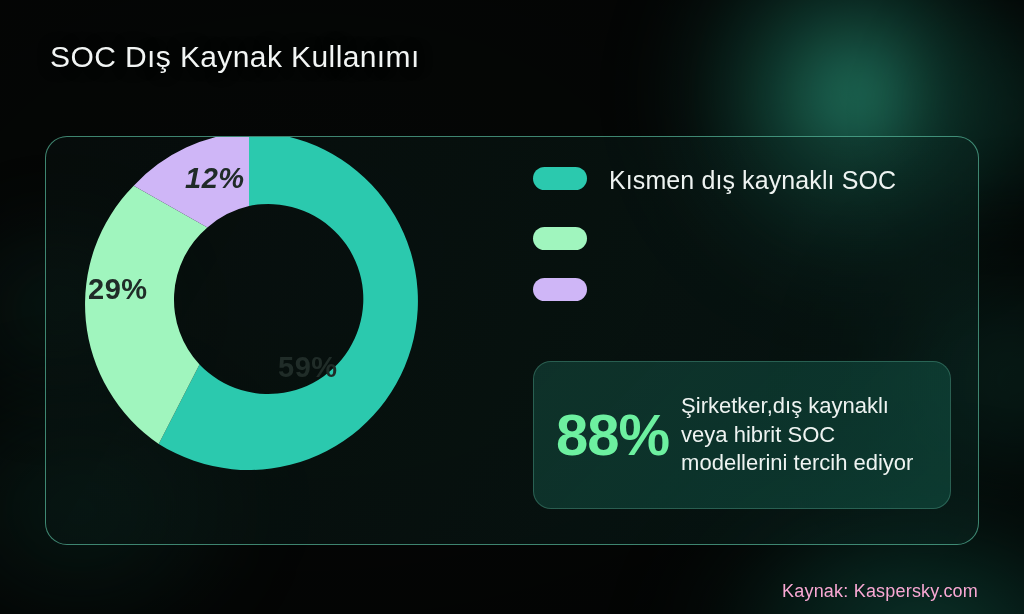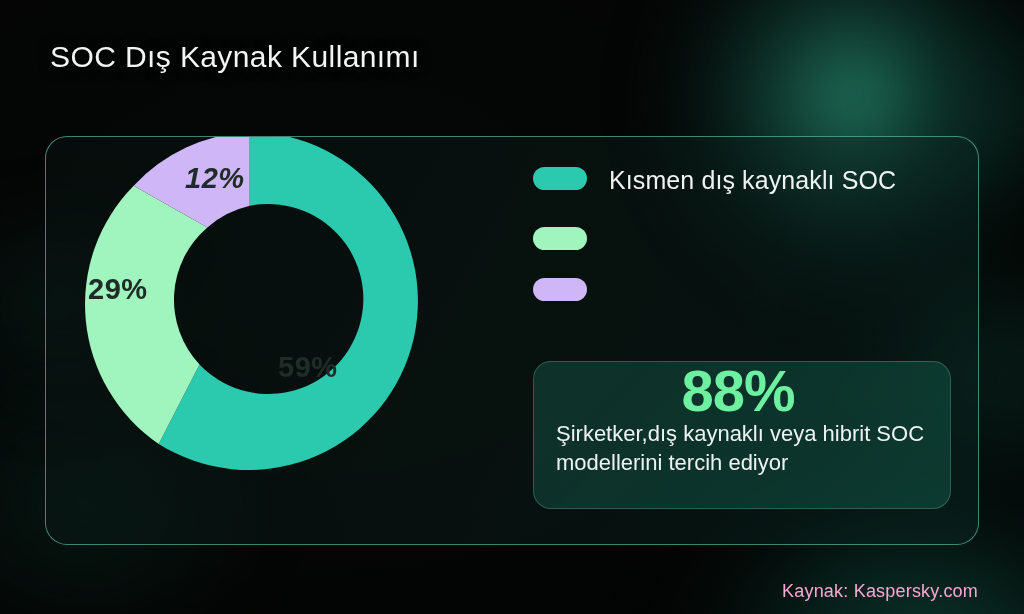--- a/index.html
+++ b/index.html
@@ -117,21 +117,21 @@
   
   #callout {
     position:absolute; left:487px; top:224px;
     width:418px; height:148px;
     border-radius:18px;
     border:1px solid rgba(110,200,172,0.30);
     background:linear-gradient(135deg,
         rgba(18,62,52,0.72) 0%,
         rgba(16,74,62,0.60) 50%,
         rgba(20,92,76,0.50) 100%);
-    display:flex; align-items:center; padding:0 18px 0 22px;flex-direction:column;
+    display:flex; align-items:center; padding:0 18px 0 22px;
   }
   #callout-figure {
     font-size:58px; font-weight:700; letter-spacing:-1px;
     color:#6df0a0; line-height:1;
     margin-right:12px; white-space:nowrap;
   }
   #callout-text {
     font-size:22px; line-height:1.3; color:#eef3f1; font-weight:400;
   }
 

